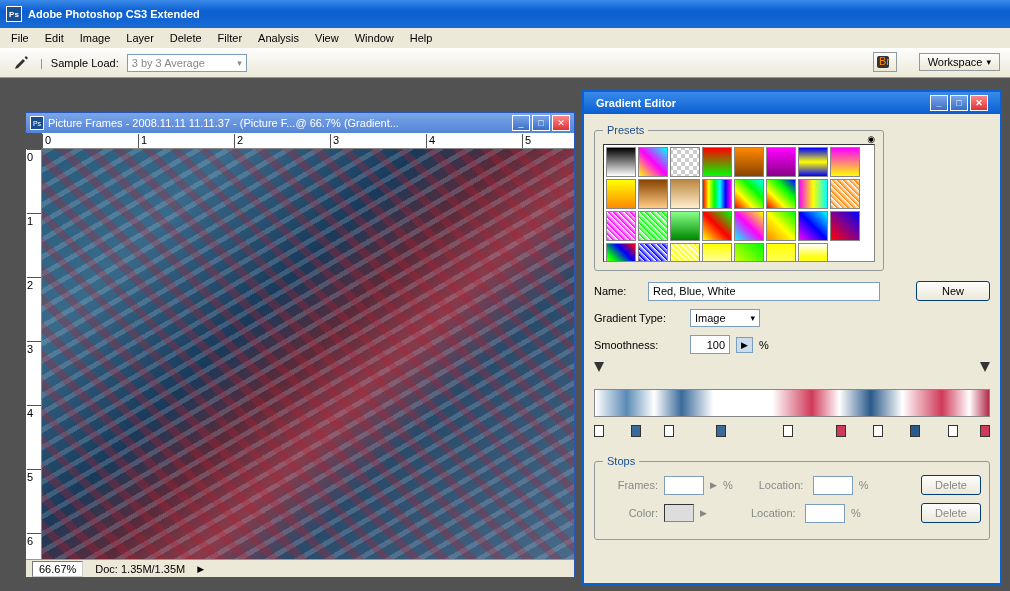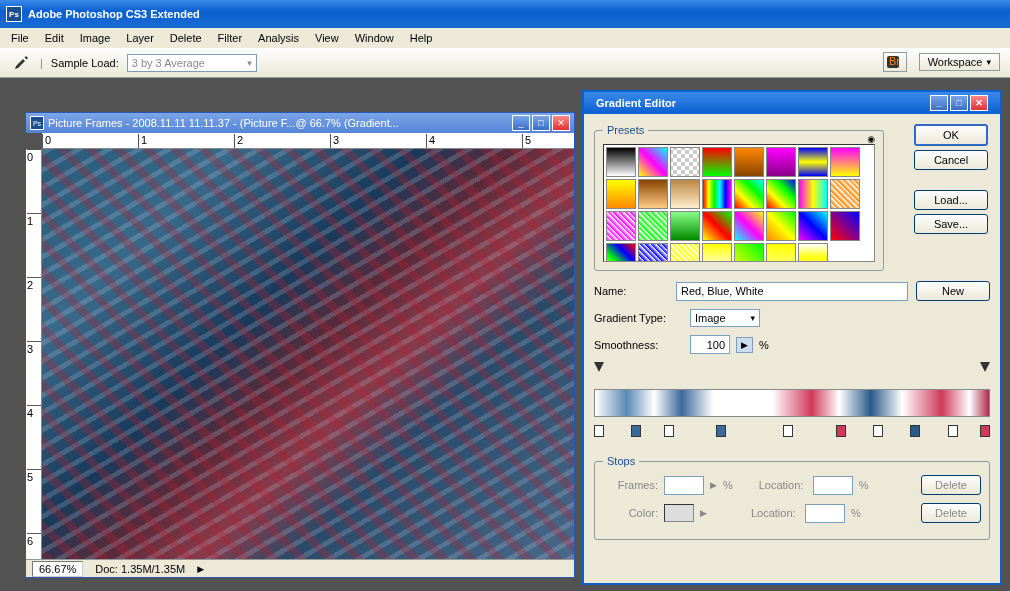--- a/index.html
+++ b/index.html
@@ -4,21 +4,21 @@
 <style>
 *{box-sizing:border-box;margin:0;padding:0;font-family:Tahoma,Arial,sans-serif;font-size:11px;}
 body{background:#0a5fd1;overflow:hidden;width:1010px;height:591px;}
 .titlebar{height:28px;background:linear-gradient(#3b8ae9,#0a5fd1 40%,#1a6bd4);display:flex;align-items:center;padding:0 6px;color:#fff;font-weight:bold;}
 .titlebar .ico{width:16px;height:16px;background:#1a4e8f;border:1px solid #fff;margin-right:6px;display:flex;align-items:center;justify-content:center;font-size:8px;color:#fff;}
 .menubar{height:20px;background:#ece9d8;display:flex;align-items:center;padding:0 4px;gap:2px;}
 .menubar span{padding:2px 7px;cursor:default;}
 .optbar{height:30px;background:linear-gradient(#fdfdfd,#ece9d8);border-bottom:1px solid #919b9c;display:flex;align-items:center;padding:0 10px;gap:8px;}
 .optbar .tool{width:22px;height:22px;display:flex;align-items:center;justify-content:center;}
 .sel{border:1px solid #7b9ebd;background:#fff;padding:1px 4px;height:18px;display:flex;align-items:center;gap:4px;}
-.workspace{position:absolute;right:10px;top:52px;display:flex;align-items:center;gap:12px;}
+.workspace{position:absolute;right:10px;top:52px;display:flex;align-items:center;gap:22px;}
 .wsbtn{border:1px solid #919b9c;background:linear-gradient(#fdfdfd,#ece9d8);padding:2px 8px;display:flex;align-items:center;gap:4px;}
 .canvas-area{position:absolute;top:78px;left:0;right:0;bottom:0;background:#525252;}
 .docwin{position:absolute;left:25px;top:34px;width:550px;height:466px;background:#525252;border:1px solid #2957b3;}
 .docwin .tb{height:20px;background:linear-gradient(#7aa5e8,#5484d6);display:flex;align-items:center;padding:0 4px;color:#fff;}
 .docwin .tb .ico{width:14px;height:14px;background:#1a4e8f;border:1px solid #fff;margin-right:4px;font-size:7px;display:flex;align-items:center;justify-content:center;}
 .winbtns{margin-left:auto;display:flex;gap:2px;}
 .winbtn{width:18px;height:16px;display:flex;align-items:center;justify-content:center;font-size:9px;border:1px solid #fff;background:linear-gradient(#7aa5e8,#3b6fc5);color:#fff;}
 .winbtn.cls{background:linear-gradient(#f88,#d33);}
 .ruler-h{height:16px;background:#fff;border-bottom:1px solid #888;position:relative;margin-left:16px;overflow:hidden;font-size:8px;}
 .ruler-h span{position:absolute;top:1px;border-left:1px solid #555;height:14px;padding-left:2px;}
@@ -71,21 +71,21 @@
   </div>
 
 <div class="optbar">
   <div class="tool">
     <svg width="18" height="18" viewBox="0 0 18 18">
         <path d="M14 2l2 2-1.5 1.5-2-2L14 2zM11 5l2 2-7 7-3 1 1-3 7-7z" fill="#333"></path>
       </svg>
   </div>
   <span style="color:#888">|</span>
   <span>Sample Load:</span>
-  <div class="sel" style="width:130px;color:#888">
+  <div class="sel" style="width:120px;color:#888">
     <span>3 by 3 Average</span>
       <span class="arrow" style="margin-left:auto">▾</span>
   </div>
 </div>
 
 <div class="workspace">
   <div class="wsbtn" style="width:24px;padding:2px;">
       <svg width="14" height="14">
         <rect x="1" y="1" width="12" height="12" fill="#333" rx="2"></rect>
         <text x="3" y="10" fill="#f80" font-size="8">Br</text>
@@ -137,27 +137,20 @@
 <div class="dialog">
   <div class="tb">
     <span>Gradient Editor</span>
     <div class="winbtns">
       <div class="winbtn">_</div>
       <div class="winbtn">□</div>
       <div class="winbtn cls">✕</div>
     </div>
   </div>
   <div class="dbody">
-    <div class="sbtns">
-      <div class="btn def">OK</div>
-      <div class="btn">Cancel</div>
-      <div style="height:12px"></div>
-      <div class="btn">Load...</div>
-      <div class="btn">Save...</div>
-    </div>
 
     <fieldset class="fieldset presets-box">
       <legend>Presets</legend>
       <div style="display:flex">
         <div class="swatches" id="swatches" style="flex:1">
             <div class="sw" style="background: linear-gradient(rgb(0, 0, 0), rgb(255, 255, 255));"></div>
             <div class="sw" style="background: linear-gradient(45deg, rgb(255, 255, 0), rgb(255, 0, 255), rgb(0, 255, 255));"></div>
             <div class="sw" style="background: repeating-conic-gradient(rgb(204, 204, 204) 0deg, rgb(204, 204, 204) 25%, rgb(255, 255, 255) 0deg, rgb(255, 255, 255) 50%) 50% center / 8px 8px;"></div>
             <div class="sw" style="background: linear-gradient(rgb(255, 0, 0), rgb(0, 255, 0));"></div>
             <div class="sw" style="background: linear-gradient(rgb(255, 136, 0), rgb(136, 68, 0));"></div>
@@ -187,21 +180,21 @@
             <div class="sw" style="background: linear-gradient(45deg, rgb(255, 255, 0), rgb(0, 255, 0));"></div>
             <div class="sw" style="background: linear-gradient(rgb(255, 255, 0), rgb(255, 255, 136));"></div>
             <div class="sw" style="background: linear-gradient(rgb(255, 255, 255), rgb(255, 255, 0), rgb(255, 255, 255));"></div>
           </div>
       </div>
       <span style="position:absolute;right:8px;top:-2px" class="arrow">◉</span>
     </fieldset>
 
     <div class="row">
       <label>Name:</label>
-      <input type="text" style="flex: 1 1 0%; max-width: 232px; margin-left: 28px;" value="Red, Blue, White">
+      <input type="text" style="flex: 1 1 0%; max-width: 232px;" value="Red, Blue, White">
       <div class="btn" style="width:74px;margin-left:auto">New</div>
     </div>
 
     <fieldset class="fieldset" style="border:none;padding:0">
       <div class="row">
         <label style="min-width:90px">Gradient Type:</label>
         <div class="sel" style="width:70px">
             <span>Image</span>
             <span class="arrow" style="margin-left:auto">▾</span>
           </div>

